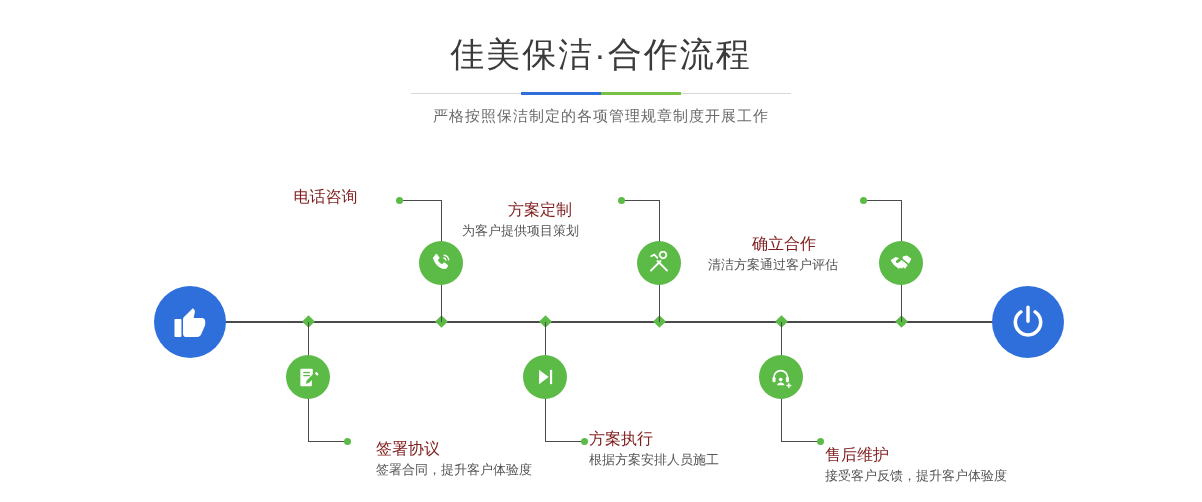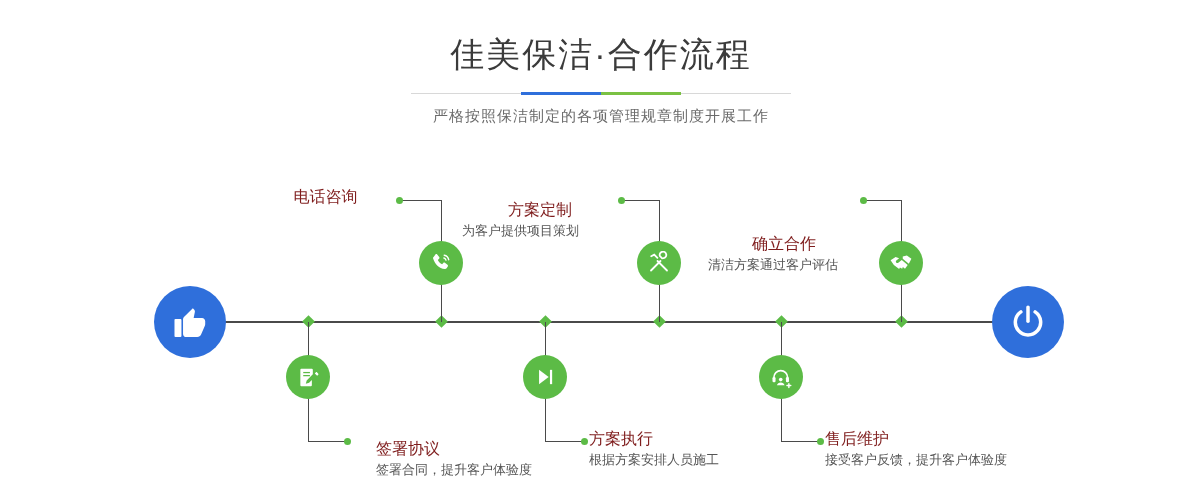--- a/index.html
+++ b/index.html
@@ -291,18 +291,18 @@
       <svg width="23" height="23" viewBox="0 0 24 24" fill="#ffffff">
         <path d="M4 12a7.2 7.2 0 0 1 14.4 0" fill="none" stroke="#ffffff" stroke-width="1.7"></path>
         <rect x="2.6" y="11.4" width="3.2" height="5.6" rx="1.3"></rect>
         <rect x="16.6" y="11.4" width="3.2" height="5.6" rx="1.3"></rect>
         <path d="M11.2 17.3c2 0 3.6 1.2 4 2.9h-8c0.4-1.7 2-2.9 4-2.9z"></path>
         <circle cx="11.2" cy="14.2" r="1.9"></circle>
         <path d="M19.7 18.4v4M17.7 20.4h4" stroke="#ffffff" stroke-width="1.5" stroke-linecap="round"></path>
       </svg>
     </span>
   </div>
-  <div class="label down" style="left:825px; top:428px; width:240px;">
+  <div class="label down" style="left:825px; top:444px; width:240px;">
     <div class="name" style="text-align:left;">售后维护</div>
     <div class="desc" style="text-align:left;">接受客户反馈，提升客户体验度</div>
   </div>
 
 </div>
 
 </body></html>

